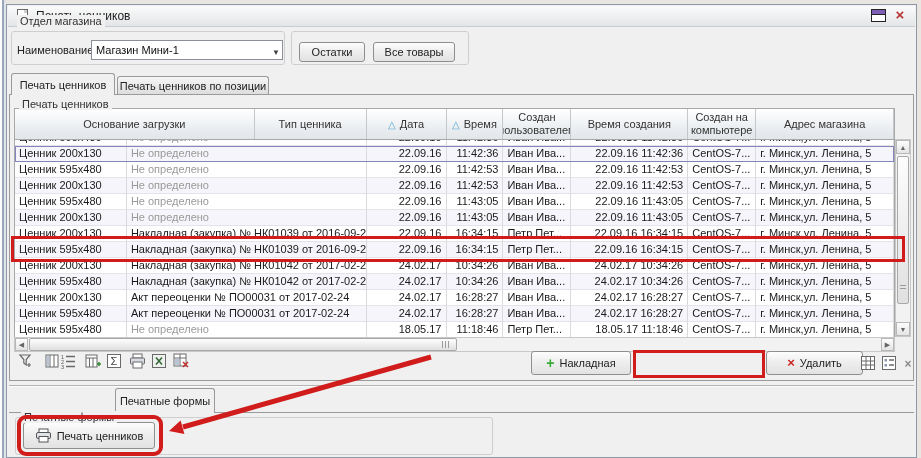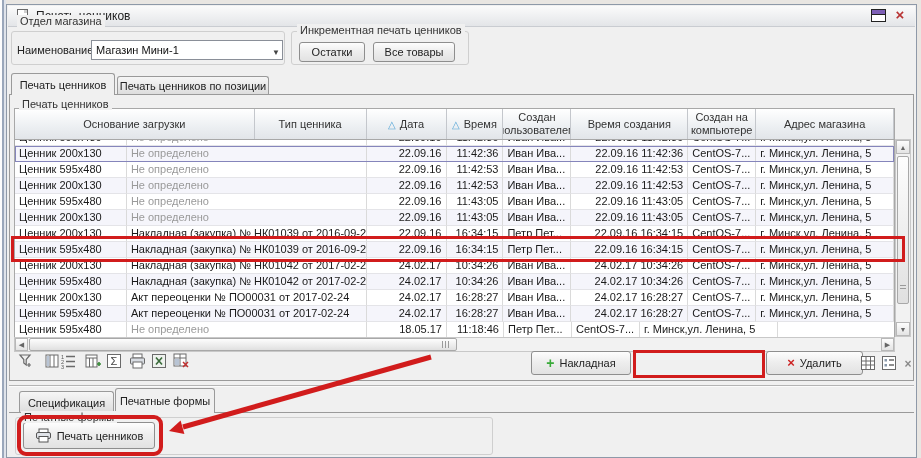--- a/index.html
+++ b/index.html
@@ -102,21 +102,20 @@
 
   <div class="groupbox" style="left:4px; top:26px; width:274px; height:34px;"></div>
   <div class="grouplabel" style="left:10px; top:10px;">Отдел магазина</div>
   <div class="field-label" style="left:10px; top:39px;">Наименование</div>
   <div class="combo" style="left:84px; top:35px; width:192px; height:20px;">
     <span>Магазин Мини-1</span>
     <span class="arrow">▼</span>
   </div>
 
   <div class="groupbox" style="left:284px; top:26px; width:178px; height:34px;"></div>
-  <div class="grouplabel" style="left:290px; top:19px;">Инкрементная печать ценников</div>
   <div class="btn" style="left:292px; top:37px; width:66px; height:20px;">
     <span>Остатки</span>
   </div>
   <div class="btn" style="left:366px; top:37px; width:82px; height:20px;">
     <span>Все товары</span>
   </div>
 
   <div class="tab active" style="left:4px; top:68px; width:104px; height:22px;">
     <span>Печать ценников</span>
   </div>
@@ -276,20 +275,21 @@
           <div class="tcell" style="width: 117px; text-align: right;">24.02.17 16:28:27</div>
           <div class="tcell" style="width: 68px; text-align: left;">CentOS-7...</div>
           <div class="tcell" style="width: 138px; text-align: left;">г. Минск,ул. Ленина, 5</div>
         </div>
         <div class="trow">
           <div class="tcell" style="width: 112px; text-align: left;">Ценник 595x480</div>
           <div class="tcell muted" style="width: 240px; text-align: left;">Не определено</div>
           <div class="tcell" style="width: 80px; text-align: right;">18.05.17</div>
           <div class="tcell" style="width: 57px; text-align: right;">11:18:46</div>
           <div class="tcell" style="width: 68px; text-align: left;">Петр Пет...</div>
+          <div class="tcell" style="width: 117px; text-align: right;">18.05.17 11:18:46</div>
           <div class="tcell" style="width: 68px; text-align: left;">CentOS-7...</div>
           <div class="tcell" style="width: 138px; text-align: left;">г. Минск,ул. Ленина, 5</div>
         </div>
       </div>
   </div>
 
   <div class="vscroll">
     <div class="sb-btn" style="left:0; top:0; width:14px; height:14px;">▲</div>
     <div class="sb-thumb" style="left:1px; top:16px; width:12px; height:148px;">
       <div class="vgrip" style="top:128px;"></div>
@@ -382,23 +382,20 @@
         <rect x="3.5" y="4" width="2.5" height="2.5" fill="#8898aa"></rect>
         <rect x="3.5" y="9" width="2.5" height="2.5" fill="#8898aa"></rect>
         <path d="M8 5h5M8 10h5" stroke="#6a6a6a" stroke-width="1.3"></path>
       </svg>
   </div>
   <div class="ticon" style="left:894px; top:350px; width:14px; color:#8a8a8a; font-size:12px; font-weight:bold;">×</div>
 
   <div class="splitline" style="top:380px;"></div>
   <div class="splitline2" style="top:381px;"></div>
 
-  <div class="tab inactive" style="left:12px; top:386px; width:95px; height:22px;">
-    <span>Спецификация</span>
-  </div>
   <div class="tab active" style="left:108px; top:383px; width:100px; height:25px; z-index:7;">
     <span>Печатные формы</span>
   </div>
   <div class="bottom-tabline"></div>
 
   <div class="groupbox" style="left:8px; top:412px; width:478px; height:38px;"></div>
   <div class="grouplabel" style="left:14px; top:406px; z-index:8;">Печатные формы</div>
   <div class="btn" style="left:16px; top:417px; width:132px; height:27px;">
     <svg width="17" height="15" viewBox="0 0 17 15">
         <rect x="4" y="1" width="9" height="4" fill="#fff" stroke="#555"></rect>

